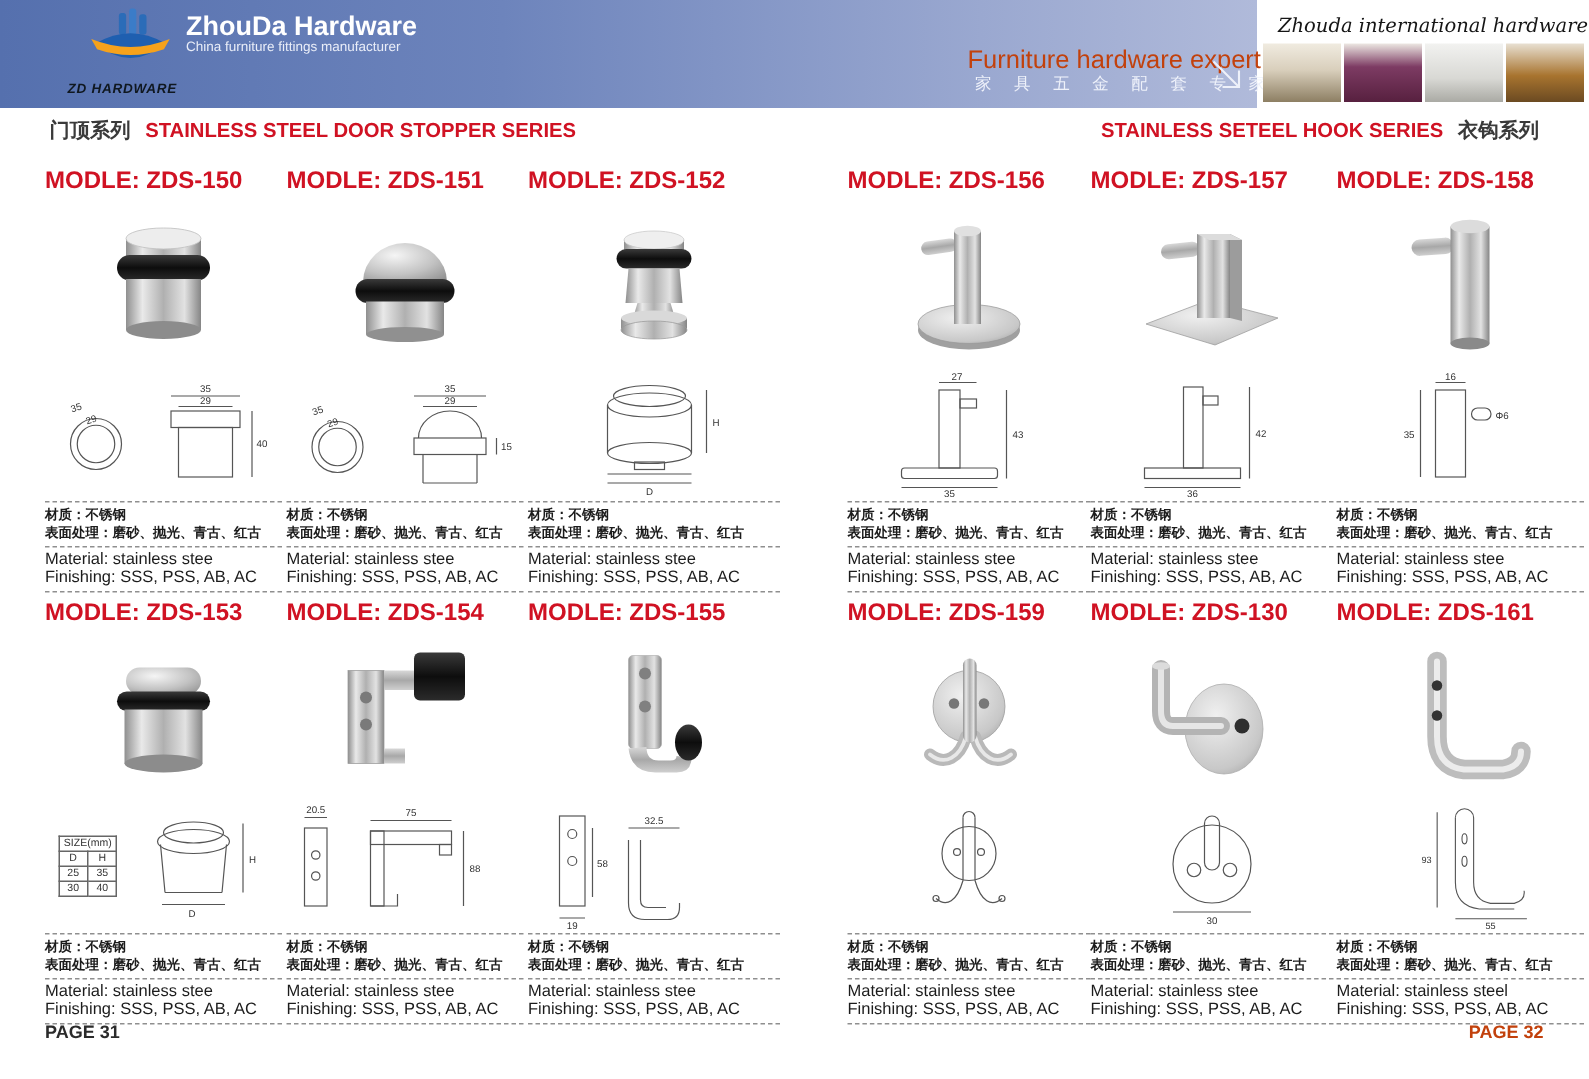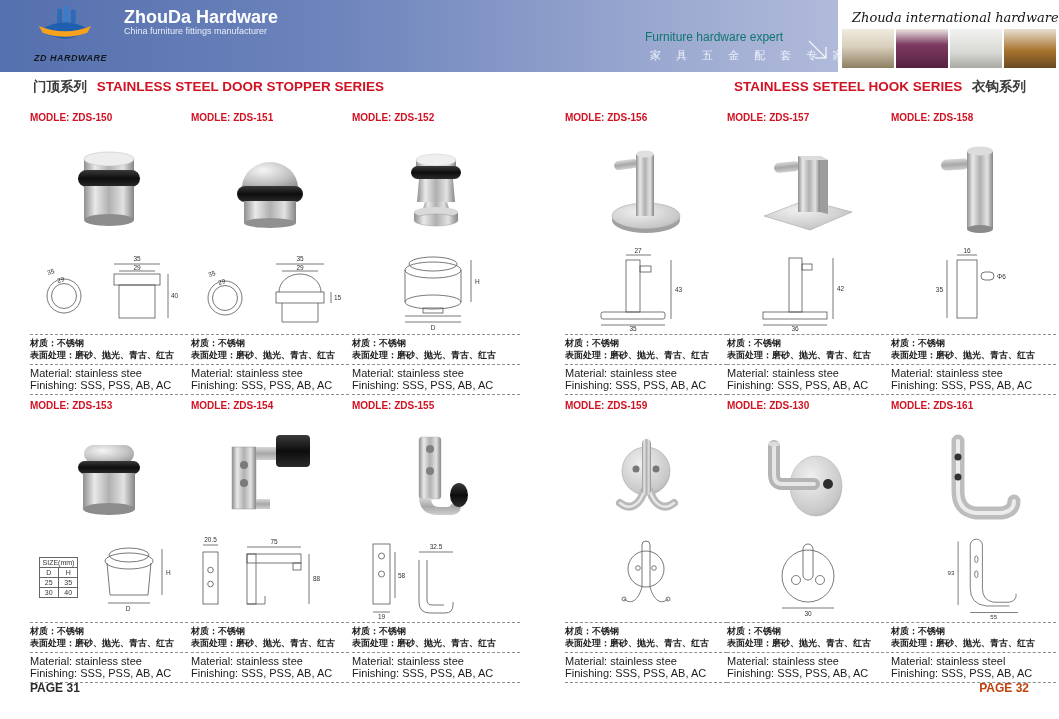--- a/index.html
+++ b/index.html
@@ -9,27 +9,27 @@
   }
   *{margin:0;padding:0;box-sizing:border-box}
   body{font-family:"Liberation Sans",sans-serif;background:#fff}
   #page{position:relative;width:1059px;height:719px;background:#fff;overflow:hidden}
 
   
   .header{position:absolute;left:0;top:0;width:1059px;height:72px}
   .header-blue{position:absolute;left:0;top:0;width:838px;height:72px;
     background:linear-gradient(90deg,var(--header_blue_left) 0%,#6d84bc 40%,#9aa8d0 78%,var(--header_blue_right) 100%)}
   .header-right{position:absolute;left:838px;top:0;width:221px;height:72px;background:#fff}
-  .logo{position:absolute;left:34px;top:5px;width:84px;height:62px;text-align:left}
+  .logo{position:absolute;left:34px;top:5px;width:84px;height:62px;text-align:right}
   .logo-text{font-style:italic;font-weight:bold;font-size:9px;color:#101820;letter-spacing:0.5px;white-space:nowrap}
   .brand{position:absolute;left:124px;top:9px;color:#fff}
   .brand-cn{font-size:22px;letter-spacing:3px;color:#f3f6fd;line-height:26px;font-weight:normal}
   .brand-en{font-size:18px;font-weight:bold;line-height:17px}
   .brand-sub{font-size:9px;color:#e9edf8;line-height:11px}
-  .slogan-en{position:absolute;left:645px;top:30px;font-size:12px;color:#0f766e}
+  .slogan-en{position:absolute;left:645px;top:30px;font-size:17px;color:#c2410c}
   .slogan-cn{position:absolute;left:650px;top:48px;font-size:11px;letter-spacing:6px;color:#eef1fa}
   .arrow-icon{position:absolute;left:806px;top:38px}
   .script-line{position:absolute;left:852px;top:10px;font-family:"DejaVu Serif",serif;font-style:italic;font-size:13px;color:#151515;white-space:nowrap}
   .thumbs{position:absolute;left:842px;top:29px;display:flex;gap:2px}
   .thumb{width:52px;height:39px}
   .thumb1{background:linear-gradient(180deg,#f0ebe0 0%,#d9cfbc 45%,#8d7f63 100%)}
   .thumb2{background:linear-gradient(180deg,#ece7e2 0%,#7d3b63 40%,#57203f 100%)}
   .thumb3{background:linear-gradient(180deg,#f2f2f0 0%,#d8d8d4 60%,#aaaaa4 100%)}
   .thumb4{background:linear-gradient(180deg,#e8e0d2 0%,#a8742f 55%,#6b4a22 100%)}
 
@@ -39,21 +39,21 @@
   .sec-cn{color:#3a3a3a}
   .sec-en{color:var(--accent_red);margin:0 6px}
 
   
   .cell{position:absolute;width:158px;height:278px}
   #c0{left:30px;top:112px}  #c1{left:191px;top:112px}  #c2{left:352px;top:112px;width:168px}
   #c3{left:565px;top:112px;width:162px} #c4{left:727px;top:112px;width:162px} #c5{left:891px;top:112px;width:165px}
   #c6{left:30px;top:400px}  #c7{left:191px;top:400px}  #c8{left:352px;top:400px;width:168px}
   #c9{left:565px;top:400px;width:162px} #c10{left:727px;top:400px;width:162px} #c11{left:891px;top:400px;width:165px}
 
-  .model{font-weight:bold;font-size:10px;color:var(--accent_red);height:16px;white-space:nowrap}
+  .model{font-weight:bold;font-size:16px;color:var(--accent_red);height:16px;white-space:nowrap}
   .photo{height:118px;display:flex;align-items:center;justify-content:center}
   .draw{height:86px;display:flex;align-items:center;justify-content:center;gap:6px}
   .spec{border-top:1px dashed #8f8f8f;border-bottom:1px dashed #8f8f8f;padding:2px 0 3px;margin-top:2px}
   .spec .cn{font-size:9px;font-weight:bold;color:#1c1c1c;line-height:12px;white-space:nowrap}
   .spec .dv{border-top:1px dashed #8f8f8f;margin:3px 0}
   .spec .en{font-size:11px;color:#1c1c1c;line-height:11.5px;white-space:nowrap}
 
   .draw svg line,.draw svg rect,.draw svg circle,.draw svg ellipse,.draw svg path{fill:none;stroke:#555;stroke-width:0.8}
   .draw svg text{fill:#333;stroke:none;font-size:6.5px;font-family:"Liberation Sans",sans-serif}
 

